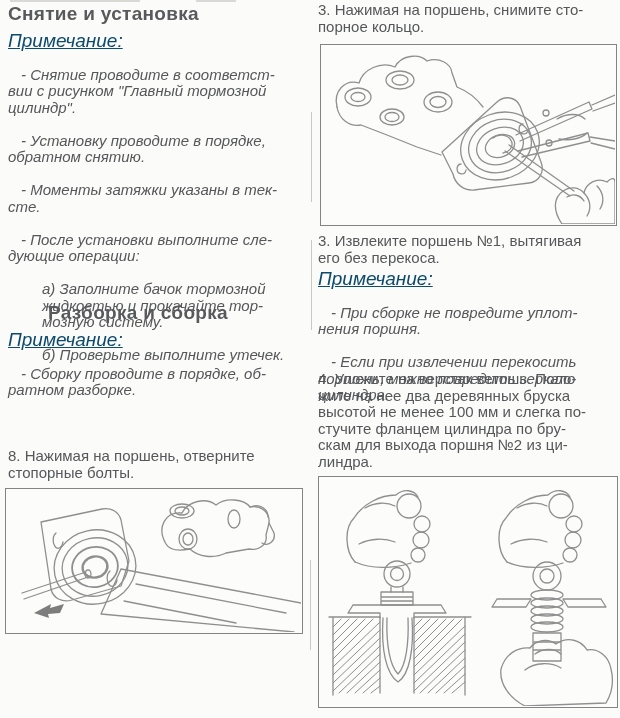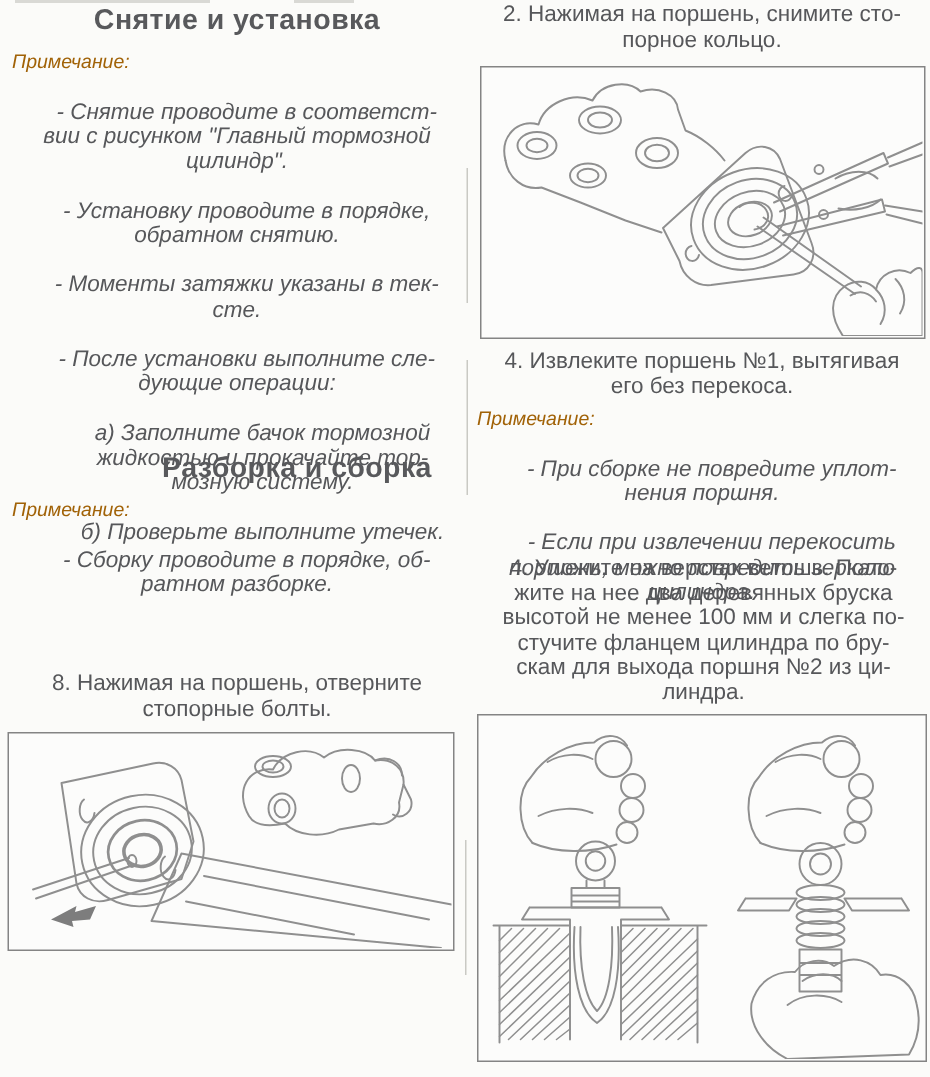--- a/index.html
+++ b/index.html
@@ -4,39 +4,40 @@
 <style>
   * { margin:0; padding:0; box-sizing:border-box; }
   html,body { width:620px; height:718px; }
   body {
     position:relative;
     background:#fbfbf9;
     font-family:"Liberation Sans", sans-serif;
     color:#565759;
     overflow:hidden;
   }
-  .abs { position:absolute;text-align:center; }
+  .abs { position:absolute; }
   .h1 {
     font-weight:bold;
     font-size:19px;
     letter-spacing:0.3px;
     color:#58595c;
   }
   .body-text {
     font-size:15px;
     line-height:16.5px;
     white-space:pre-line;
     color:#56575a;
   }
   .it { font-style:italic; }
   .note-label {
-    font-size:13px;
+    font-size:19px;
     line-height:16.5px;
     font-style:italic;
-    color:#a16207;
+    text-decoration:underline;
+    color:#0c4a6e;
   }
   .note { text-indent:13px; }
   .sub { margin-left:34px; text-indent:0; }
   .fig {
     position:absolute;
     border:1.5px solid #848484;
     background:#fcfcfb;
   }
   .fig svg { display:block; }
   .fold {
@@ -118,21 +119,21 @@
       <ellipse cx="176" cy="22" rx="12" ry="7"></ellipse>
       <ellipse cx="176" cy="22" rx="7" ry="4"></ellipse>
       <ellipse cx="228" cy="30" rx="6" ry="9"></ellipse>
       <ellipse cx="182" cy="50" rx="9" ry="10"></ellipse>
       <ellipse cx="182" cy="50" rx="5" ry="6"></ellipse>
       <path d="M244,18 C254,14 262,20 262,28 M263,34 L268,44 C270,52 262,58 256,54"></path>
     </g>
   </svg>
 </div>
 
-<div class="abs body-text" style="left:318px;top:2px;width:300px;">2. Нажимая на поршень, снимите сто-
+<div class="abs body-text" style="left:318px;top:2px;width:300px;">3. Нажимая на поршень, снимите сто-
 порное кольцо.</div>
 
 <div class="fig" style="left:320px;top:44px;width:297px;height:182px;">
   <svg width="294" height="179" viewBox="0 0 294 179">
     <g stroke="#8f8f8f" stroke-width="1.3" fill="none" stroke-linecap="round" stroke-linejoin="round">
 
       <path d="M16,62 C12,46 24,34 38,38 C42,24 60,16 74,22 C80,10 98,8 106,16 C118,12 130,18 131,28 L136,42 C146,46 156,54 162,62"></path>
       <path d="M16,62 C18,74 28,82 40,80 L66,90 L96,102 L120,110"></path>
       <ellipse cx="37" cy="52" rx="13" ry="9"></ellipse>
       <ellipse cx="37" cy="52" rx="7" ry="4.5"></ellipse>
@@ -165,21 +166,21 @@
       <path d="M184,106 L249,151 M188,100 L253,146"></path>
 
       <path d="M241,179 C232,166 232,153 242,146 C249,141 258,142 263,148 C265,138 276,132 286,137 C291,132 294,133 294,137 L294,179 Z"></path>
       <path d="M263,148 C269,154 271,163 266,171"></path>
       <path d="M276,141 C282,147 284,156 279,164"></path>
       <path d="M246,152 C252,148 259,150 263,156"></path>
     </g>
   </svg>
 </div>
 
-<div class="abs body-text" style="left:318px;top:233px;width:300px;">4. Извлеките поршень №1, вытягивая
+<div class="abs body-text" style="left:318px;top:233px;width:300px;">3. Извлеките поршень №1, вытягивая
 его без перекоса.</div>
 
 <div class="abs note-label" style="left:318px;top:271px;">Примечание:</div>
 
 <div class="abs body-text it" style="left:318px;top:288px;width:300px;">
   <div class="note">- При сборке не повредите уплот-
 нения поршня.</div>
   <div class="note">- Если при извлечении перекосить
 поршень, можно повредить зеркало
 цилиндра.</div>

